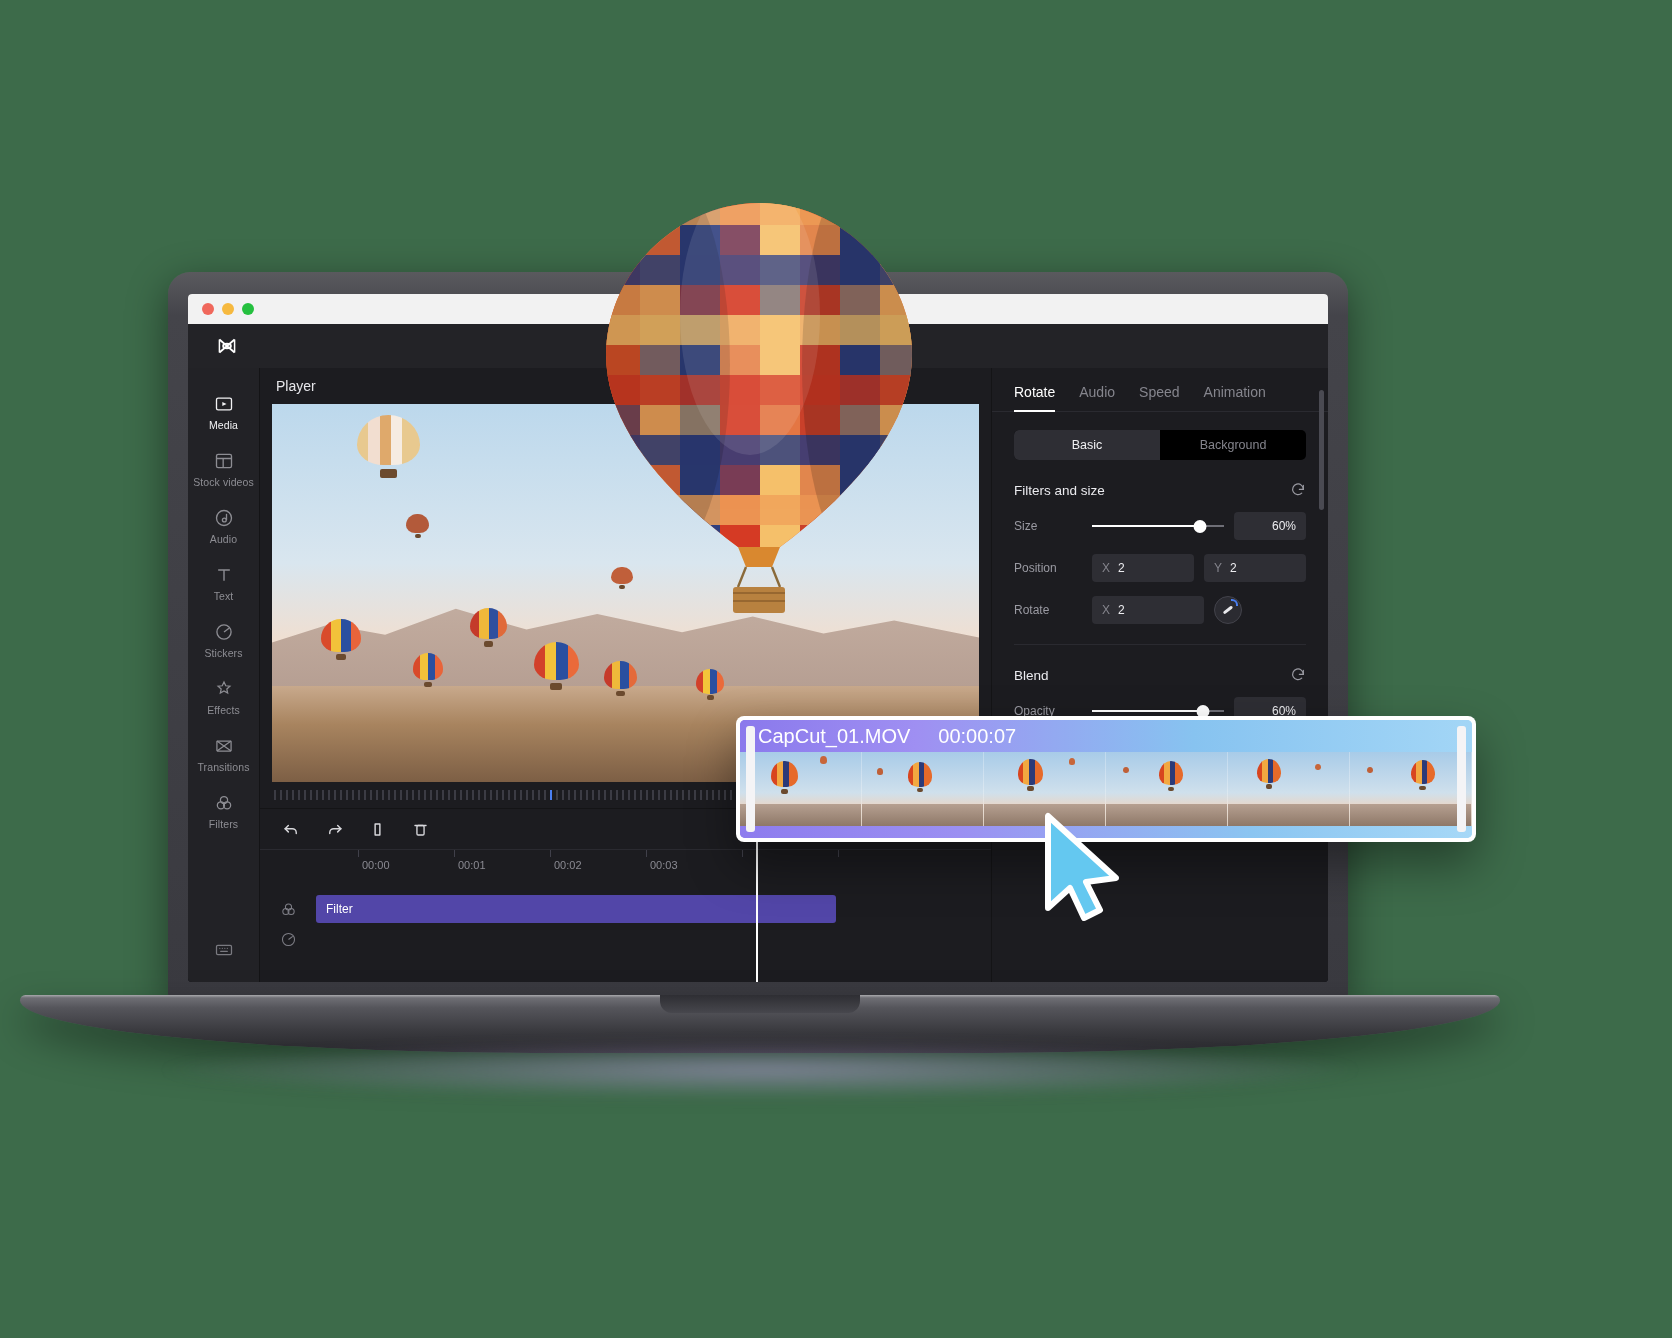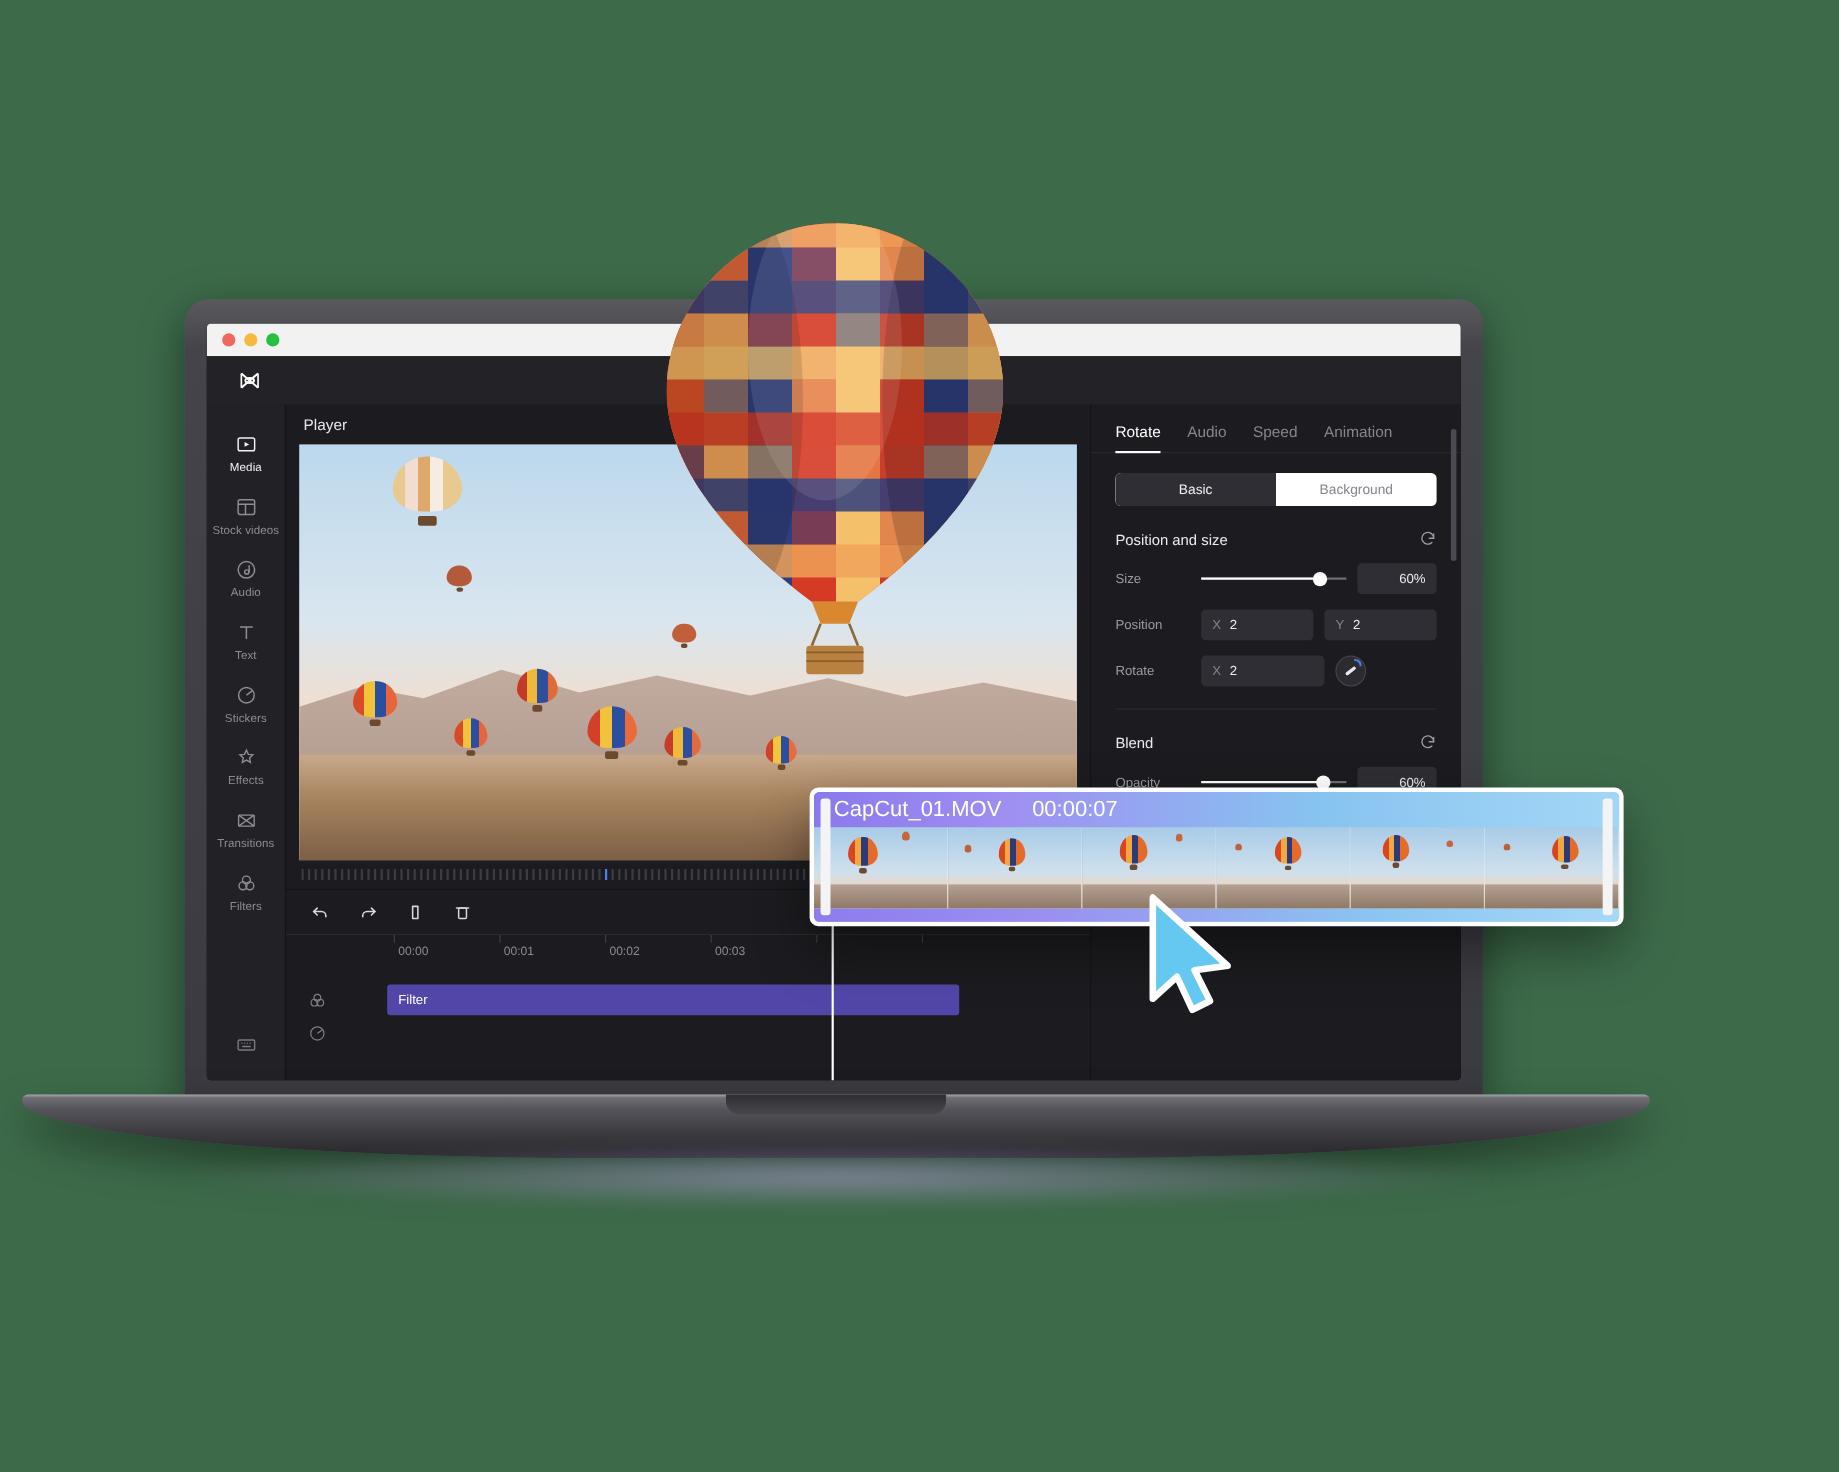--- a/index.html
+++ b/index.html
@@ -123,35 +123,35 @@
   
   .timeline { flex: 1; display: flex; flex-direction: column; min-height: 0; border-top: 1px solid #141416; }
   .tl-tools { height: 40px; display: flex; align-items: center; gap: 24px; padding-left: 22px; }
   .tl-tools .tb { color: #d8d8dc; width: 19px; height: 19px; cursor: pointer; }
   .tl-ruler {
     height: 30px; border-top: 1px solid #2a2a30; position: relative; color: #8a8a92; font-size: 11px;
   }
   .tl-ruler .rl { position: absolute; top: 9px; }
   .tl-ruler .rt { position: absolute; top: 0; width: 1px; height: 7px; background: #40404a; }
   .tracks { flex: 1; position: relative; padding-top: 16px; }
-  .track-row { display: flex; align-items: center; height: 28px; margin-bottom: 2px; gap: 36px; }
+  .track-row { display: flex; align-items: center; height: 28px; margin-bottom: 2px; }
   .track-ic { width: 56px; display: flex; justify-content: center; color: #7e7e86; }
   .track-ic svg { width: 17px; height: 17px; }
   .clip { height: 28px; border-radius: 3px; display: flex; align-items: center; padding-left: 10px; color: #fff; font-size: 12px; }
   .clip.filter { background: #5246a8; width: 520px; }
   .clip.sticker { background: #f0892f; width: 520px; }
   .playhead { position: absolute; top: -46px; left: 496px; width: 2px; height: 300px; background: #fff; }
 
   
   .inspector { width: 336px; background: #1c1c20; flex: 0 0 auto; display: flex; flex-direction: column; }
   .tabs { display: flex; gap: 24px; padding: 16px 22px 0 22px; border-bottom: 1px solid #2a2a30; }
   .tab { font-size: 14px; color: #85858d; padding-bottom: 11px; cursor: pointer; position: relative; }
   .tab.active { color: #fff; }
   .tab.active:after { content: ""; position: absolute; left: 0; bottom: -1px; width: 100%; height: 2px; background: #fff; }
-  .seg { display: flex; margin: 18px 22px 0 22px; background: #ffffff; border-radius: 5px; overflow: hidden; }
+  .seg { display: flex; margin: 18px 22px 0 22px; background: #000000; border-radius: 5px; overflow: hidden; }
   .seg div { flex: 1; text-align: center; font-size: 12.5px; padding: 8px 0; color: #85858d; cursor: pointer; }
   .seg div.on { background: #2e2e34; color: #f0f0f2; }
   .sec-head { display: flex; align-items: center; justify-content: space-between; margin: 22px 22px 0 22px; }
   .sec-head .h { font-size: 13.5px; color: #eaeaee; }
   .sec-head .rst { width: 16px; height: 16px; color: #9a9aa2; cursor: pointer; }
   .row { display: flex; align-items: center; margin: 14px 22px 0 22px; gap: 10px; }
   .row .lbl { width: 68px; font-size: 12px; color: #9a9aa2; }
   .slider { flex: 1; position: relative; height: 16px; display: flex; align-items: center; }
   .slider .trk { width: 100%; height: 2px; background: #6e6e76; }
   .slider .fil { position: absolute; left: 0; height: 2px; background: #fff; }
@@ -545,21 +545,21 @@
               <div class="tab"><span>Speed</span></div>
               <div class="tab"><span>Animation</span></div>
             </div>
 
             <div class="seg">
               <div class="on">Basic</div>
               <div>Background</div>
             </div>
 
             <div class="sec-head">
-              <span class="h">Position and size</span>
+              <span class="h">Filters and size</span>
               <svg class="rst" viewBox="0 0 24 24" fill="none" stroke="currentColor" stroke-width="1.8" stroke-linecap="round">
                 <path d="M20 11a8 8 0 1 0-2.4 5.7"></path>
                   <path d="M20 5v6h-6"></path>
               </svg>
             </div>
 
             <div class="row">
               <span class="lbl">Size</span>
               <div class="slider">
                 <div class="trk"></div>

